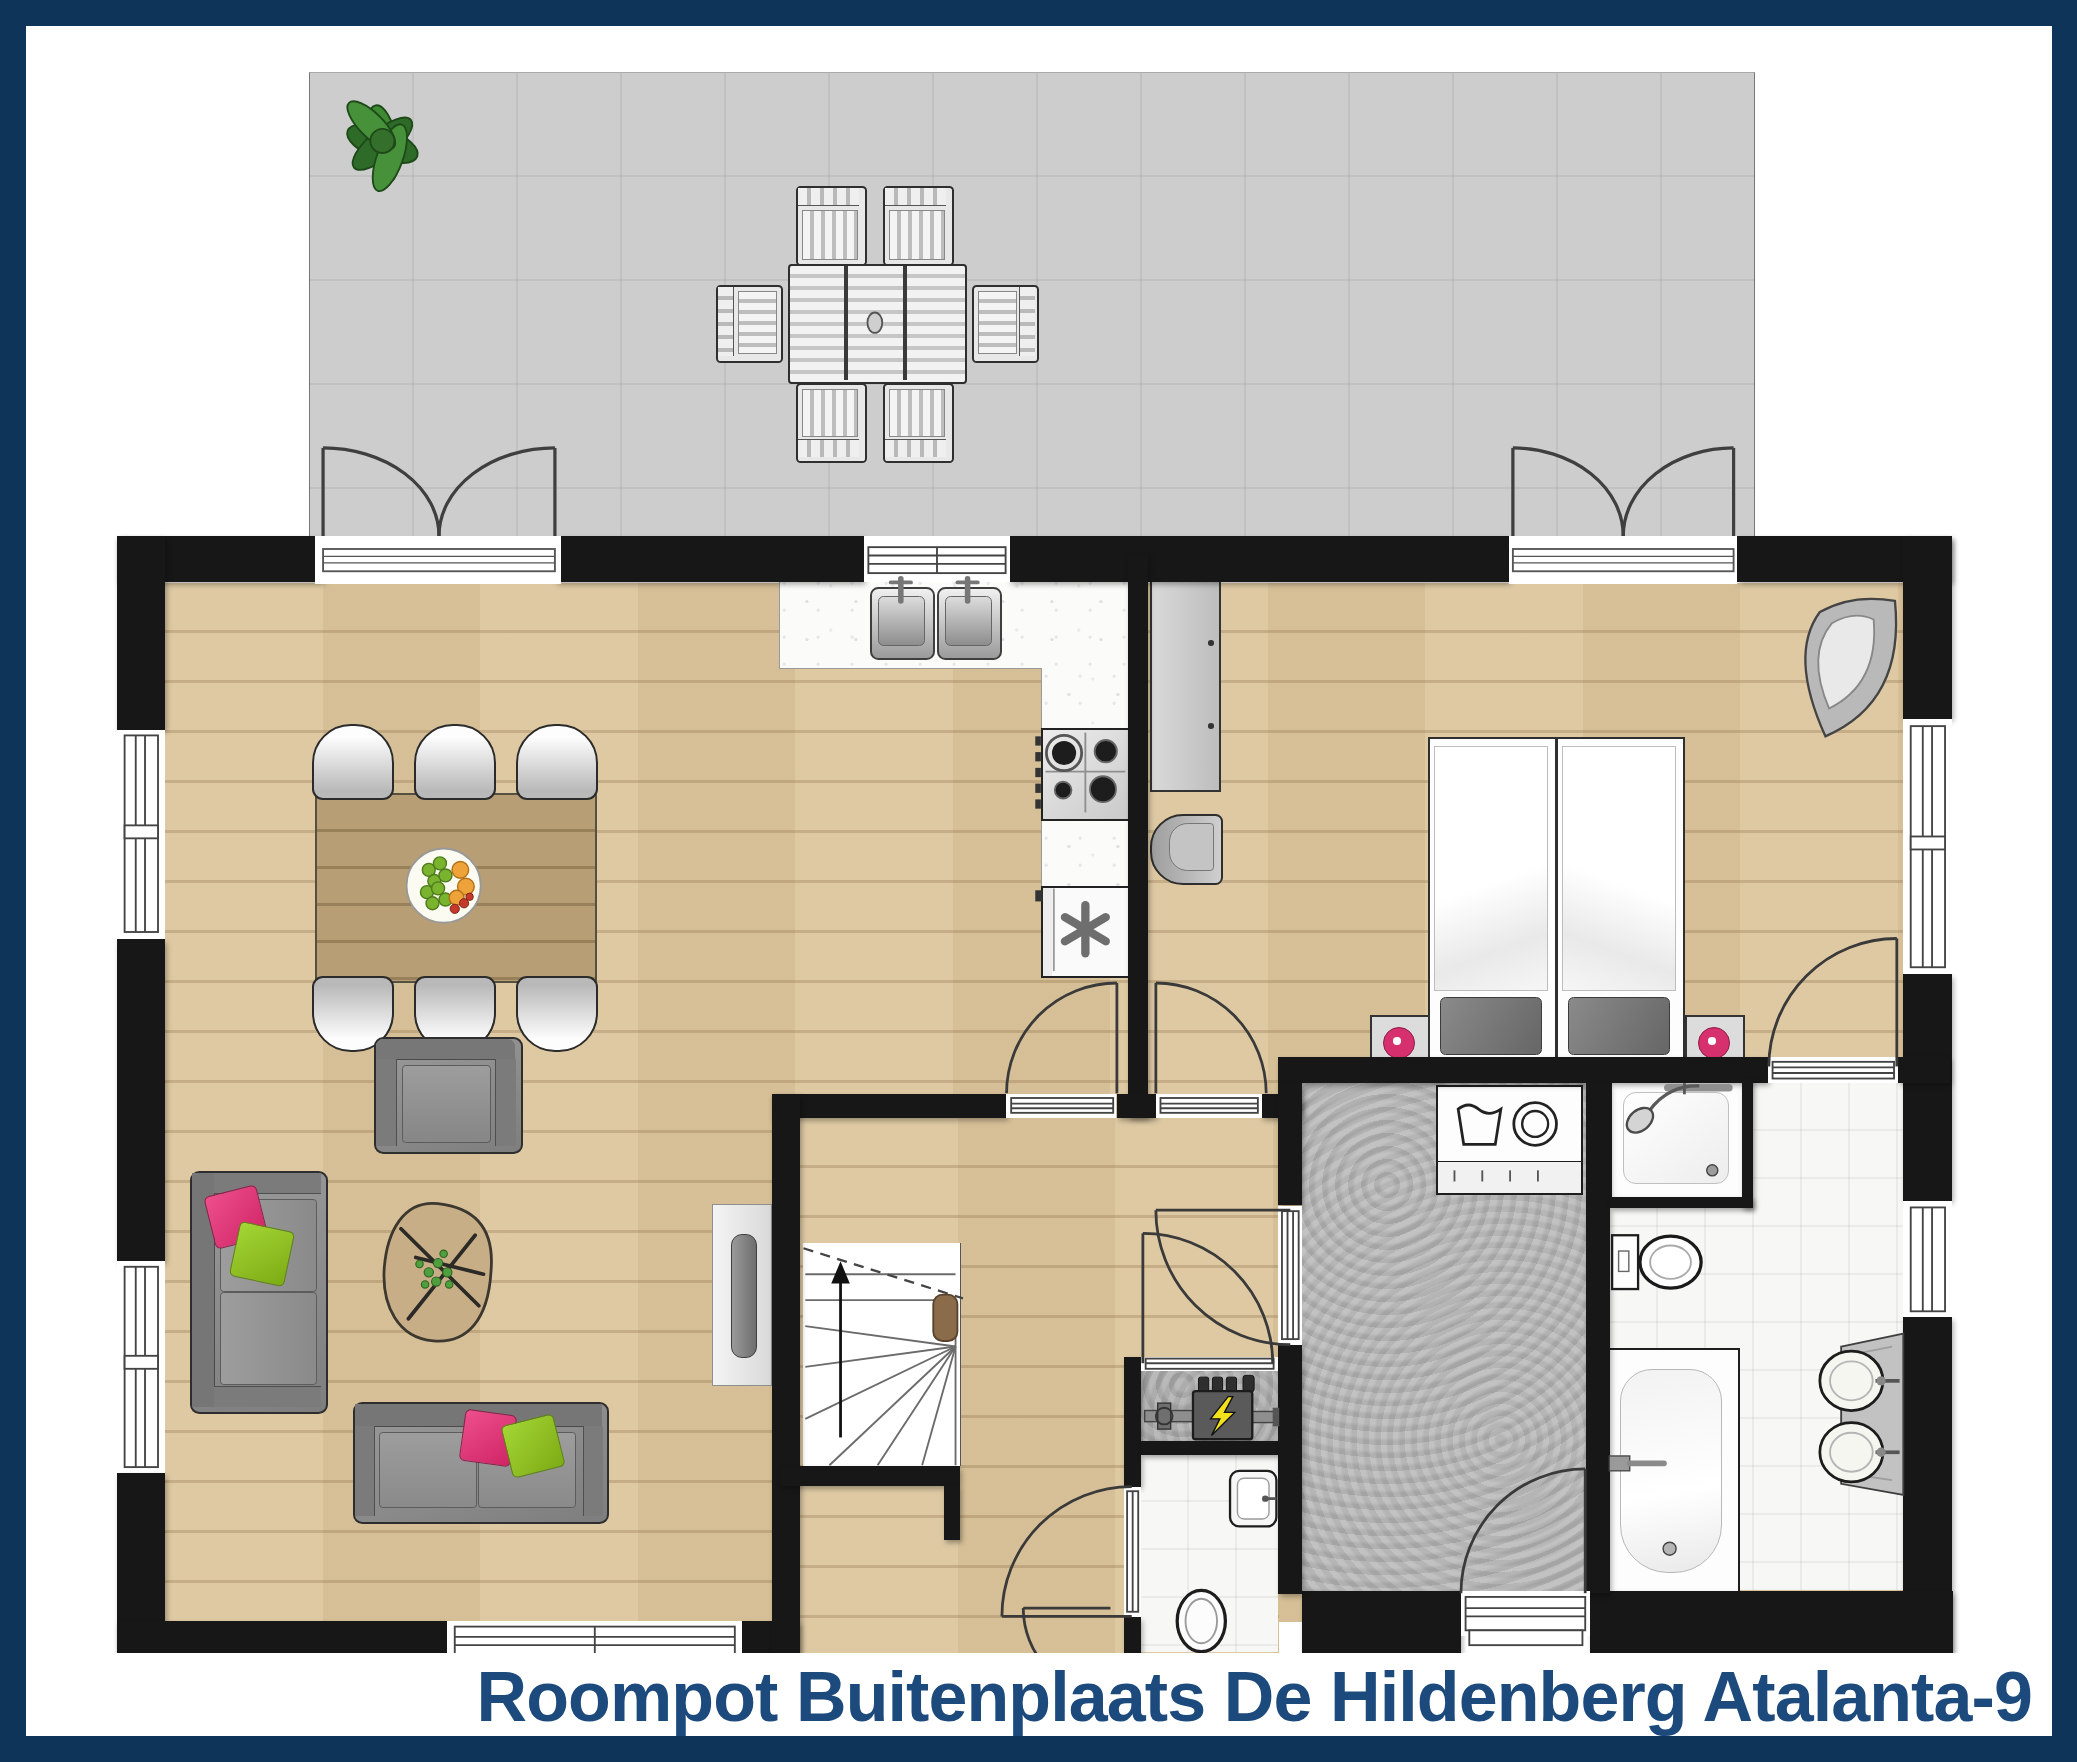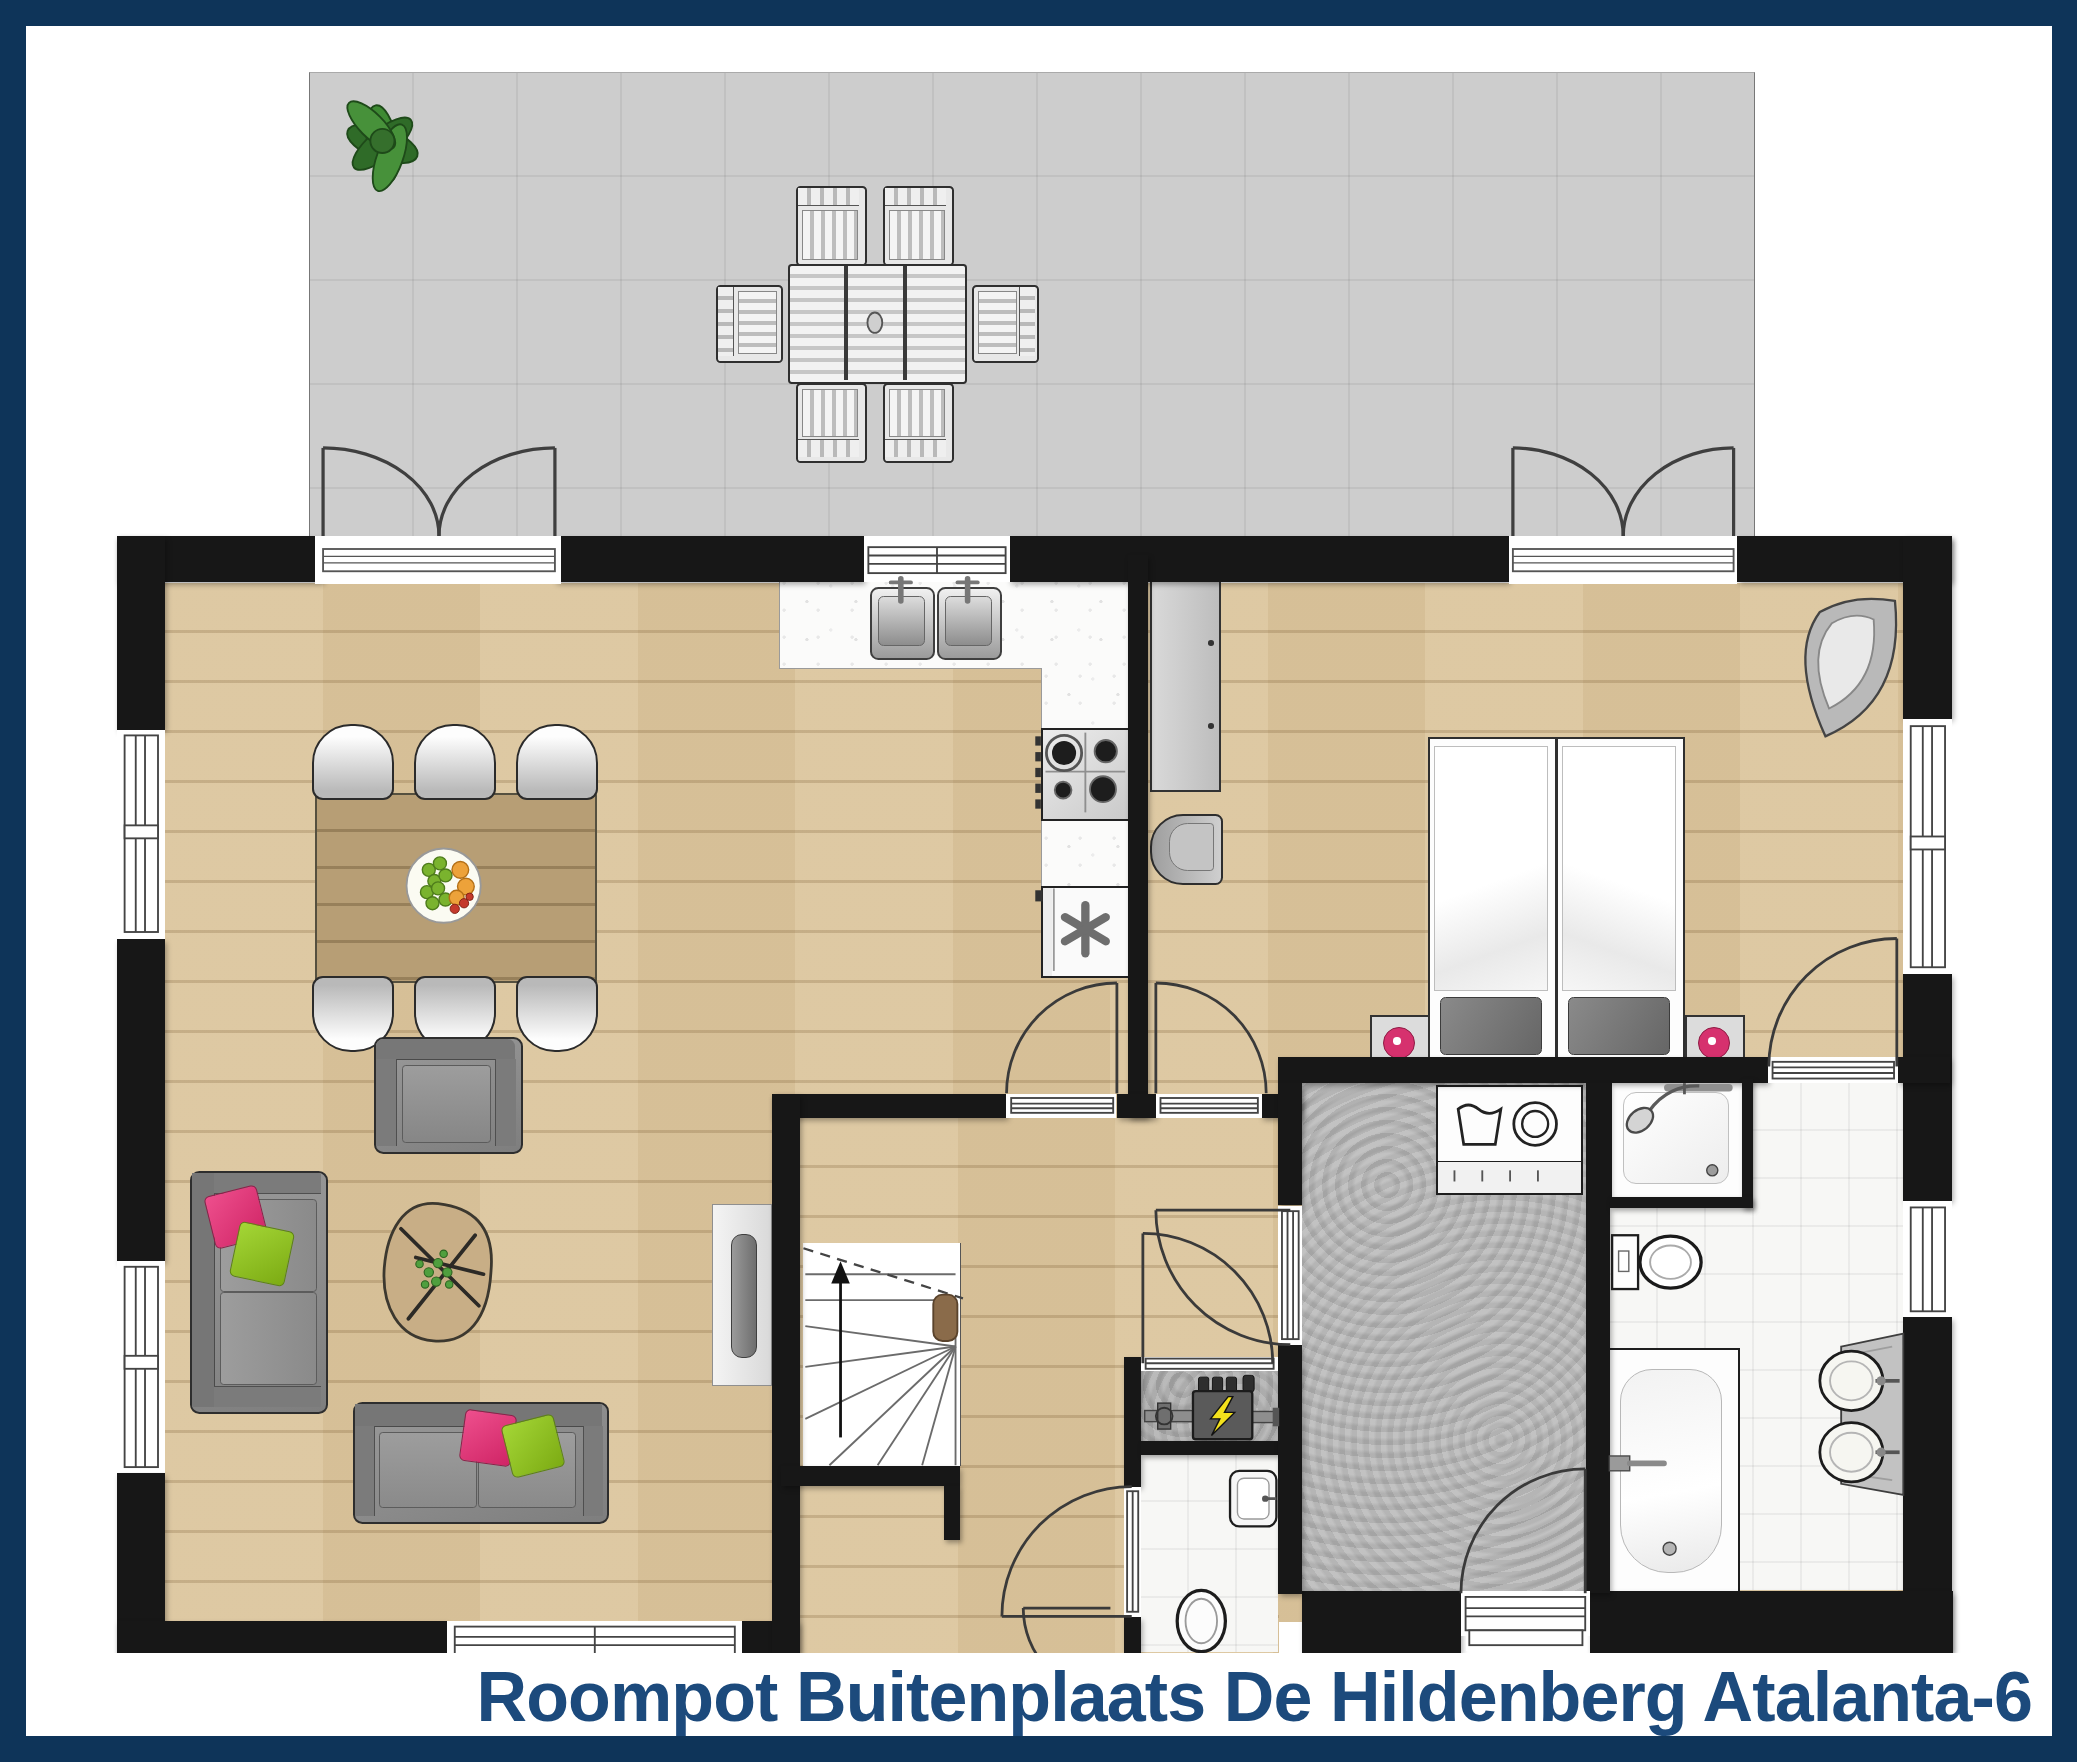--- a/index.html
+++ b/index.html
@@ -499,15 +499,15 @@
       <line x1="2022" y1="1489" x2="2048" y2="1489" stroke="#555" stroke-width="4"></line>
         <circle cx="2028" cy="1489" r="5" fill="#888"></circle>
       <ellipse cx="1996" cy="1566" rx="34" ry="32" fill="#f6f6f1" stroke="#1c1c1c" stroke-width="3"></ellipse>
       <ellipse cx="1996" cy="1566" rx="23" ry="21" fill="none" stroke="#b5b5b5" stroke-width="2"></ellipse>
       <line x1="2022" y1="1566" x2="2048" y2="1566" stroke="#555" stroke-width="4"></line>
         <circle cx="2028" cy="1566" r="5" fill="#888"></circle>
     </g>
   </svg>
 
   <div class="abs" style="left:26px;top:1653px;width:2026px;height:83px;background:#ffffff;"></div>
-  <div class="abs" id="title" style="right:46px;top:1657px;">Roompot Buitenplaats De Hildenberg Atalanta-6</div>
+  <div class="abs" id="title" style="right:46px;top:1657px;">Roompot Buitenplaats De Hildenberg Atalanta-9</div>
 </div>
 
 
 </body></html>

